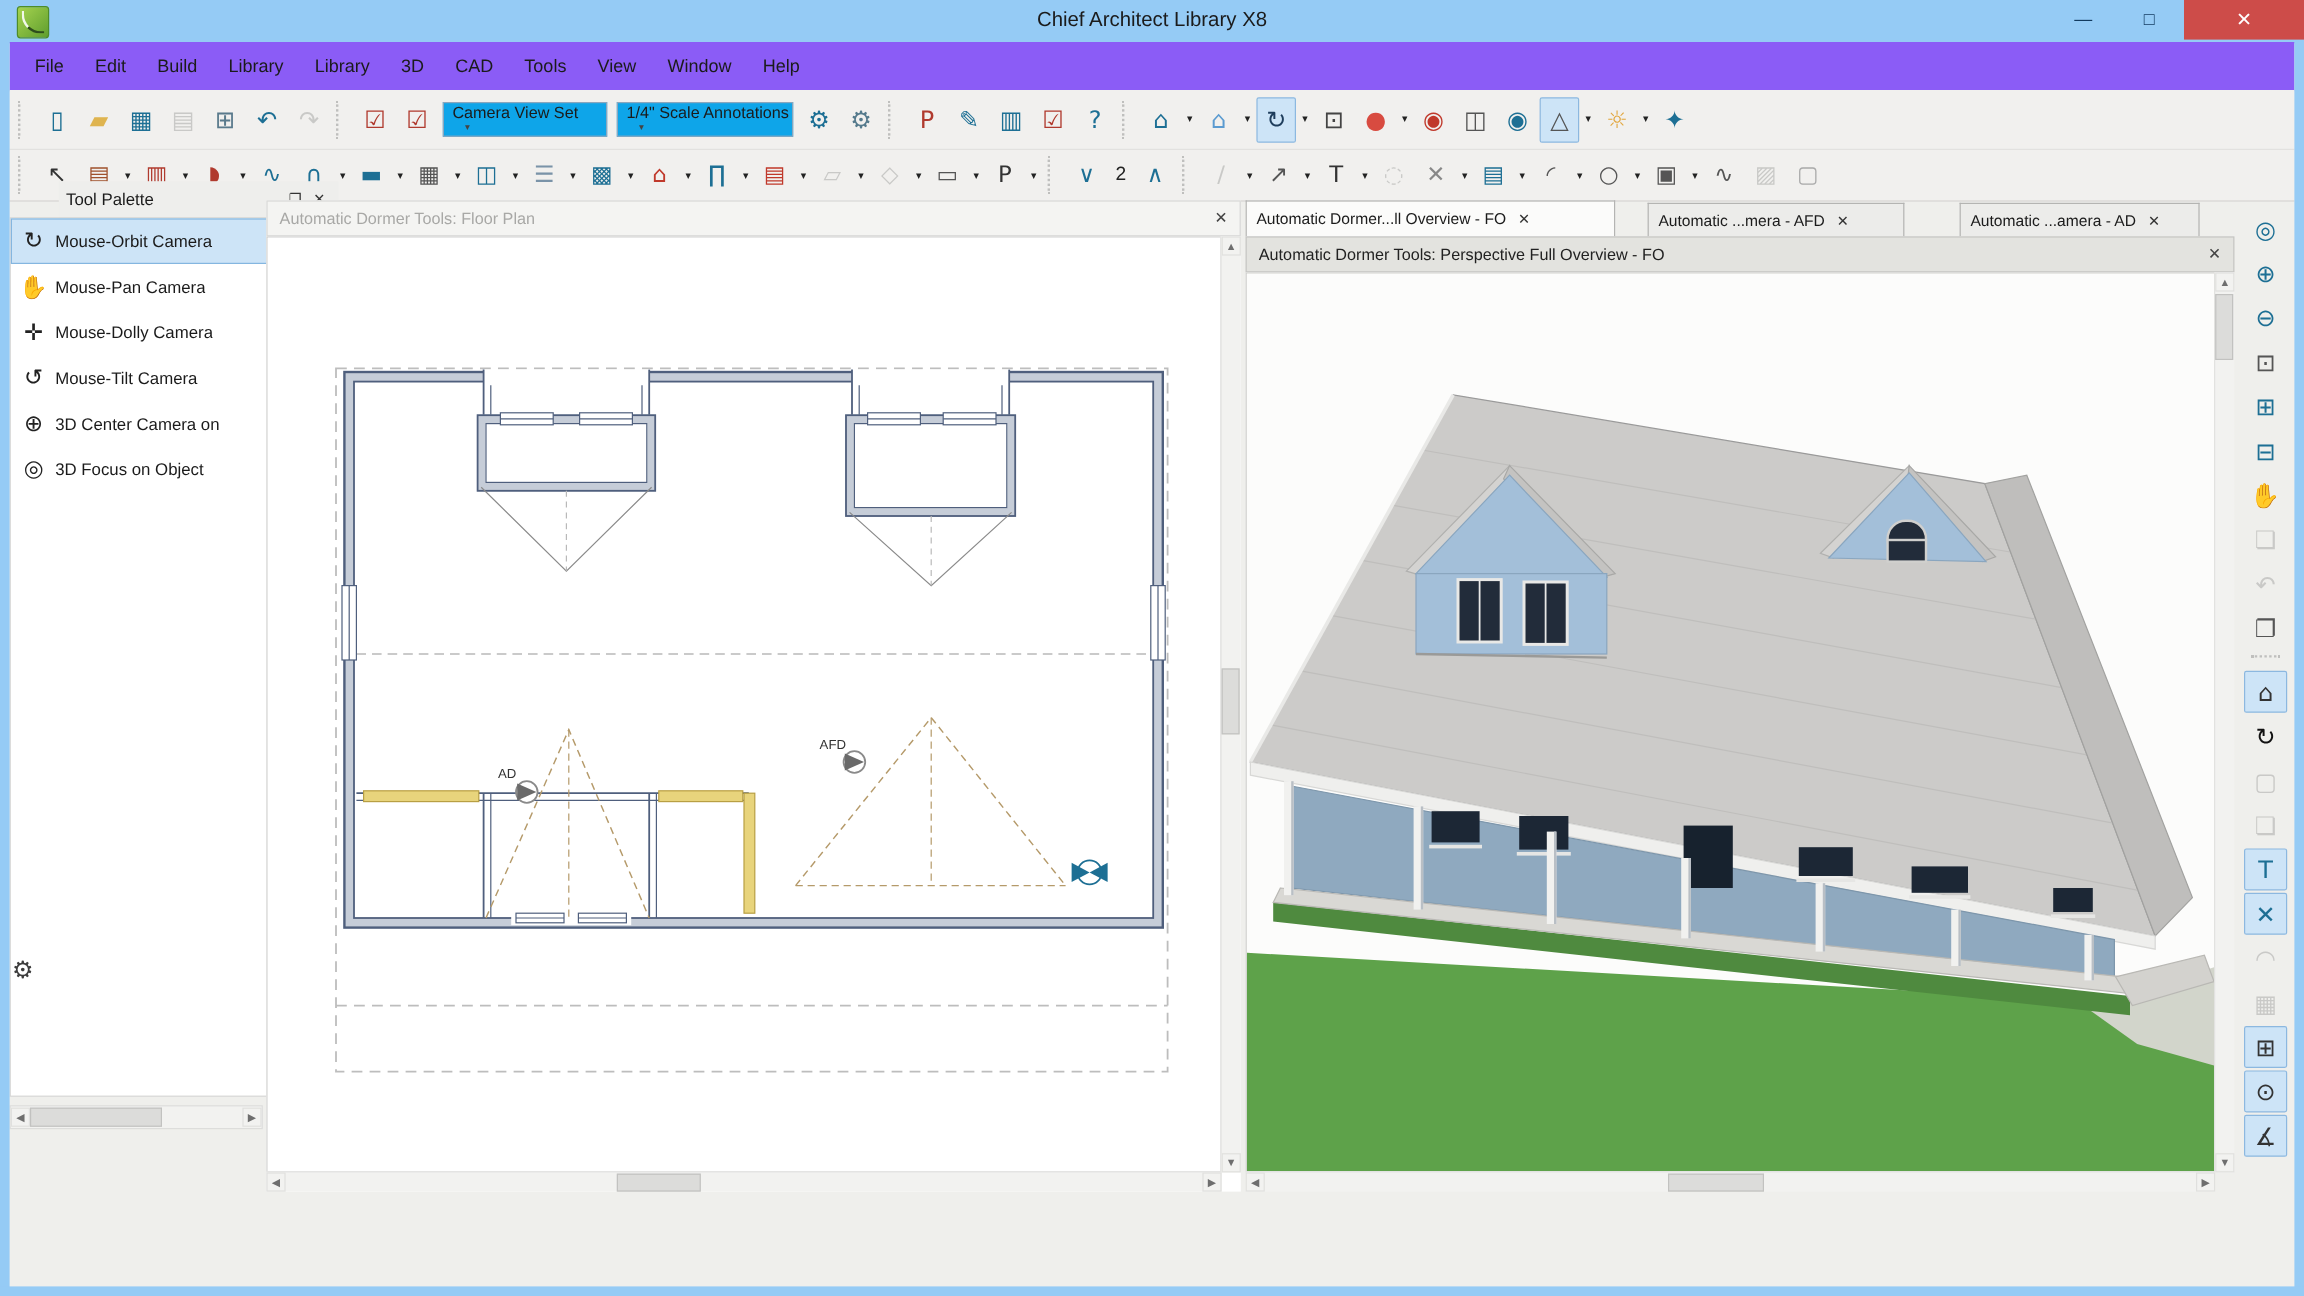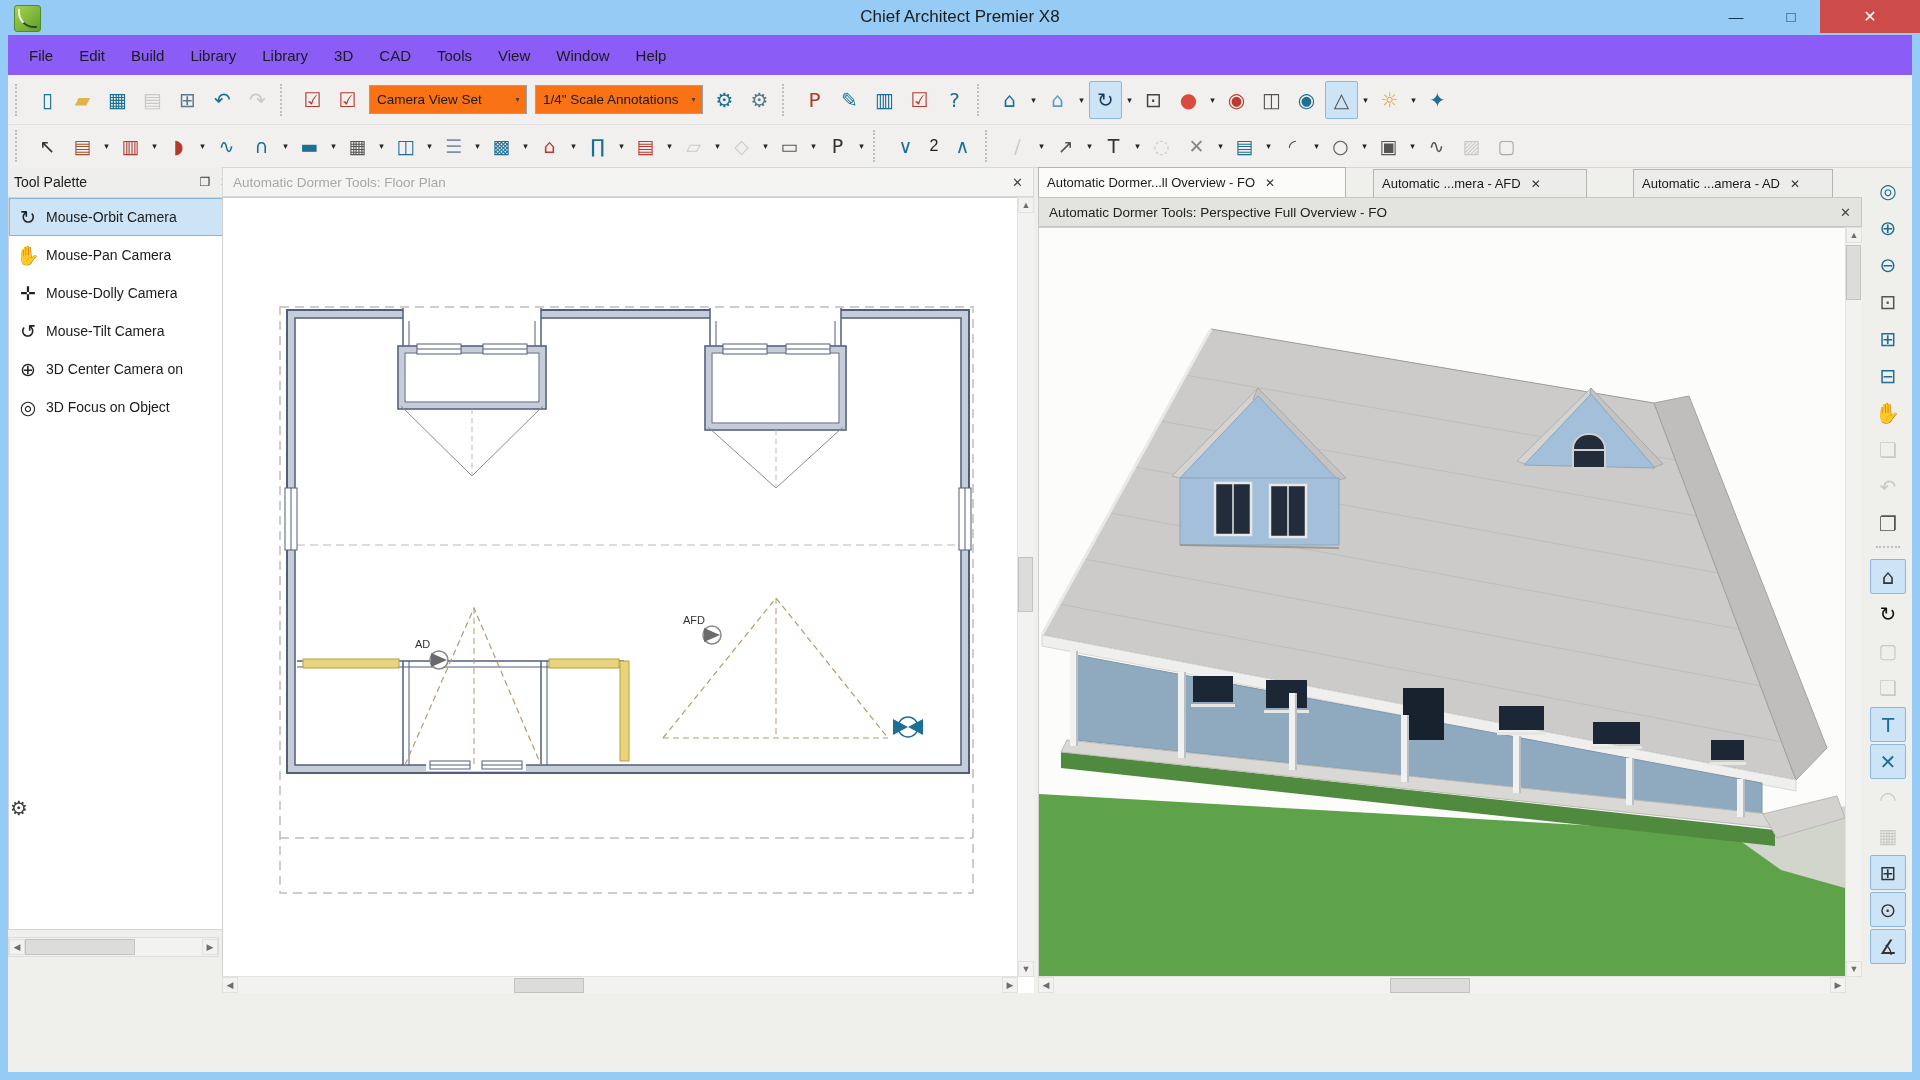--- a/index.html
+++ b/index.html
@@ -21,26 +21,26 @@
   .toolbar{position:absolute;left:8px;right:8px;background:#f1f0ee;display:flex;align-items:center;padding-left:2px;}
   .row1{top:75px;height:49px;border-bottom:1px solid #e2e1df;}
   .row2{top:125px;height:42px;border-bottom:1px solid #d6d5d3;}
   .tbi{display:inline-flex;align-items:center;justify-content:center;width:31px;height:36px;
        font:20px "DejaVu Sans",sans-serif;margin:0 1px;border:1px solid transparent;border-radius:2px;}
   .row2 .tbi{height:33px;font-size:19px;}
   .tbi.active{background:#cde4f7;border-color:#8cb8e0;}
   .tbi.disabled{color:#c9c9c7 !important;}
   .tb-dd{display:inline-flex;align-items:center;justify-content:center;width:13px;height:34px;font-size:9px;color:#222;}
   .tb-sep{width:6px;height:32px;border-left:2px dotted #bfbfbd;margin:0 7px 0 5px;}
-  .tb-select{height:27px;background:#f97316;border:1px solid #8aa6bd;display:inline-flex;align-items:center;margin:0 4px;font-size:13.5px;padding-left:7px;}
+  .tb-select{height:27px;background:#0ea5e9;border:1px solid #8aa6bd;display:inline-flex;align-items:center;margin:0 4px;font-size:13.5px;padding-left:7px;flex-direction:column;}
   .tb-select-label{overflow:hidden;white-space:nowrap;}
   .tb-select-arrow{width:17px;align-self:stretch;display:flex;align-items:center;justify-content:center;font-size:8px;color:#444;margin-left:4px;}
   .tb-num{width:22px;text-align:center;font-size:16px;color:#222;}
   
-  .palette{position:absolute;left:8px;top:167px;width:233px;height:826px;}
+  .palette{position:absolute;left:8px;top:151px;width:233px;height:826px;padding-left:41px;}
   .pal-header{height:30px;background:#eeeeec;border-bottom:1px solid #dcdcda;display:flex;align-items:center;font-size:14px;padding:0 6px;}
   .pal-header .sp{flex:1;}
   .pal-hicon{width:20px;text-align:center;font-size:12px;color:#333;}
   .pal-list{position:absolute;top:30px;left:0;right:0;height:733px;background:#fff;border:1px solid #d4d4d2;box-sizing:border-box;}
   .pal-item{display:flex;align-items:center;height:36px;border:1px solid transparent;}
   .pal-item.selected{background:#cde4f7;border-color:#84b6e0;}
   .pal-icon{width:36px;text-align:center;font-size:19px;color:#222;font-family:"DejaVu Sans",sans-serif;}
   .pal-label{font-size:14px;white-space:nowrap;overflow:hidden;}
   .pal-hscroll{position:absolute;left:0;top:770px;width:211px;height:20px;background:#f2f2f0;border:1px solid #dddddb;box-sizing:border-box;display:flex;align-items:center;}
   .gear{position:absolute;left:10px;top:796px;font-size:20px;color:#3d3d3d;font-family:"DejaVu Sans",sans-serif;}
@@ -86,21 +86,21 @@
   .b-bottom{position:absolute;left:0;right:0;top:1072px;height:8px;background:#95cbf5;}
   svg text{font-family:"Liberation Sans","DejaVu Sans",sans-serif;}
 </style>
 </head>
 <body>
 
 <div class="app">
 
   <div class="titlebar">
     <div class="app-logo"></div>
-    <div class="win-title">Chief Architect Premier X8</div>
+    <div class="win-title">Chief Architect Library X8</div>
     <div class="win-btn btn-min">—</div>
     <div class="win-btn btn-max">□</div>
     <div class="win-btn btn-close">✕</div>
   </div>
 
   <div class="menubar">
       <div class="menu-item">File</div>
       <div class="menu-item">Edit</div>
       <div class="menu-item">Build</div>
       <div class="menu-item">Library</div>

